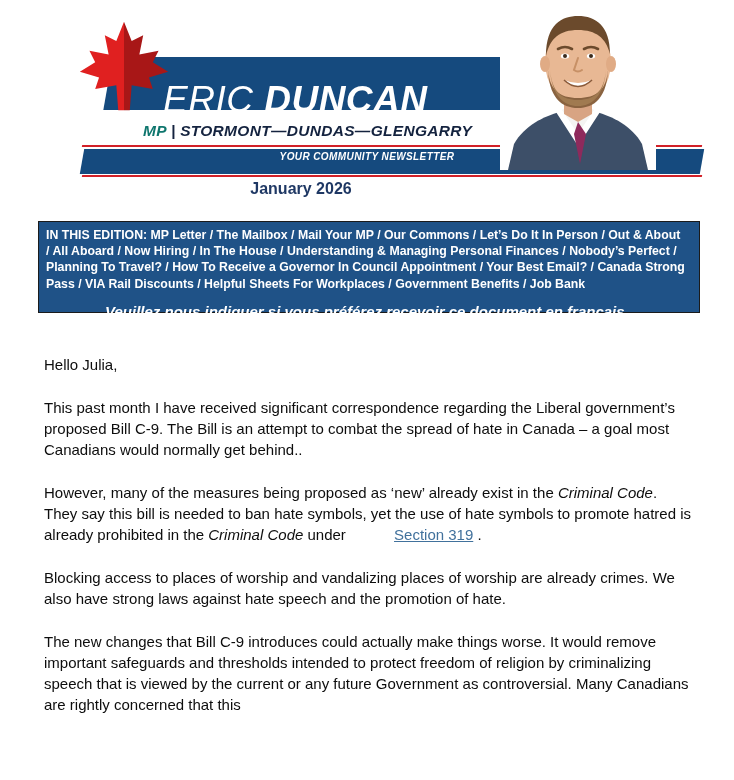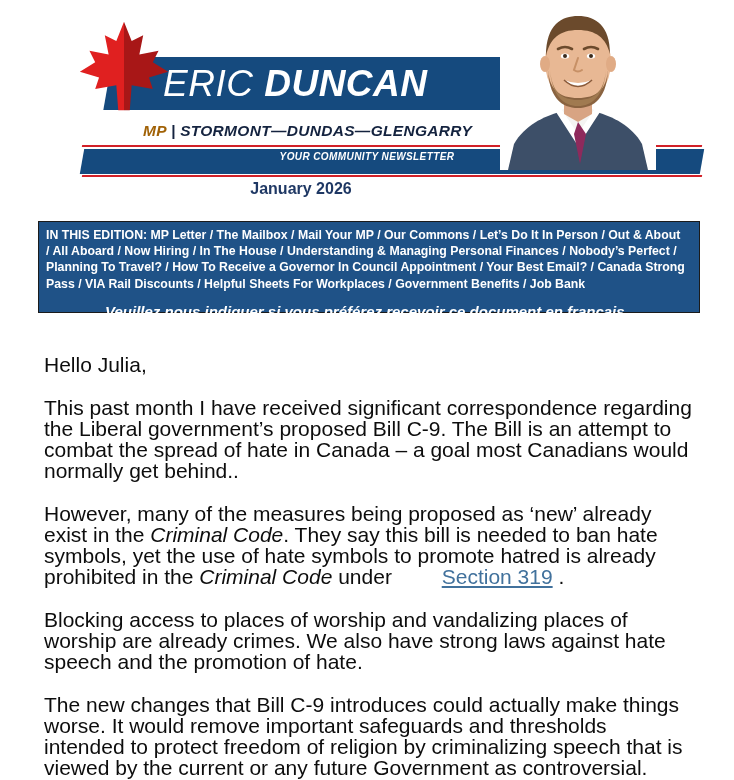--- a/index.html
+++ b/index.html
@@ -42,21 +42,21 @@
     top: 57px;
     width: 460px;
     height: 53px;
     background: #154a7e;
     transform: skewX(-10deg);
     z-index: 3;
   }
   .name-text {
     position: absolute;
     left: 163px;
-    top: 60px;
+    top: 76px;
     height: 48px;
     line-height: 48px;
     z-index: 6;
     white-space: nowrap;
     font-size: 37px;
     font-style: italic;
     letter-spacing: 0.5px;
     color: #ffffff;
     text-align: right;
   }
@@ -75,21 +75,21 @@
     left: 143px;
     top: 122px;
     z-index: 6;
     white-space: nowrap;
     font-size: 15.5px;
     font-style: italic;
     font-weight: 700;
     letter-spacing: 0.3px;
     color: #14233f;
   }
-  .riding-mp { color: #a16207; }
+  .riding-mp { color: #0f766e; }
 
   
   .red-rule-top {
     position: absolute;
     left: 82px;
     top: 145px;
     width: 620px;
     height: 2px;
     background: #d22028;
     transform: skewX(-10deg);
@@ -180,21 +180,21 @@
   }
 
   
   .letter {
     position: absolute;
     left: 44px;
     top: 354px;
     width: 648px;
   }
   .para {
-    font-size: 21px;
+    font-size: 15px;
     line-height: 21px;
     color: #0d0d0d;
     margin: 0 0 22px 0;
     font-family: "Liberation Sans", sans-serif;
   }
   .ital { font-style: italic; }
   .lnk {
     color: #41719c;
     text-decoration: underline;
     margin-left: 44px;

